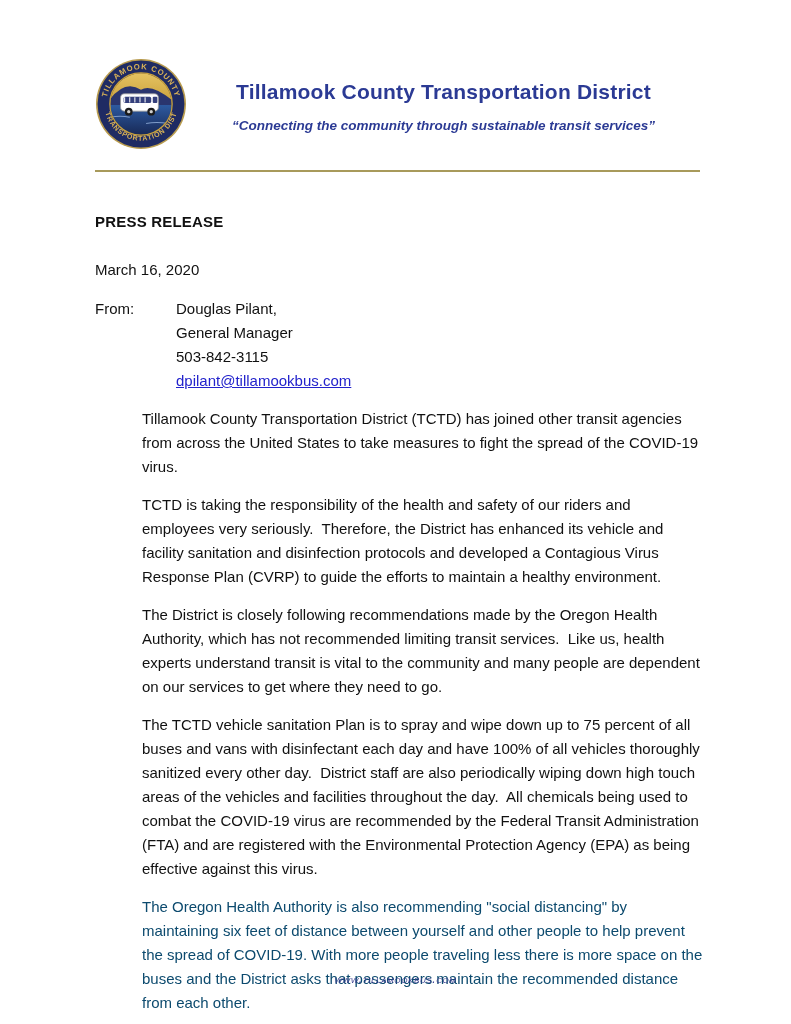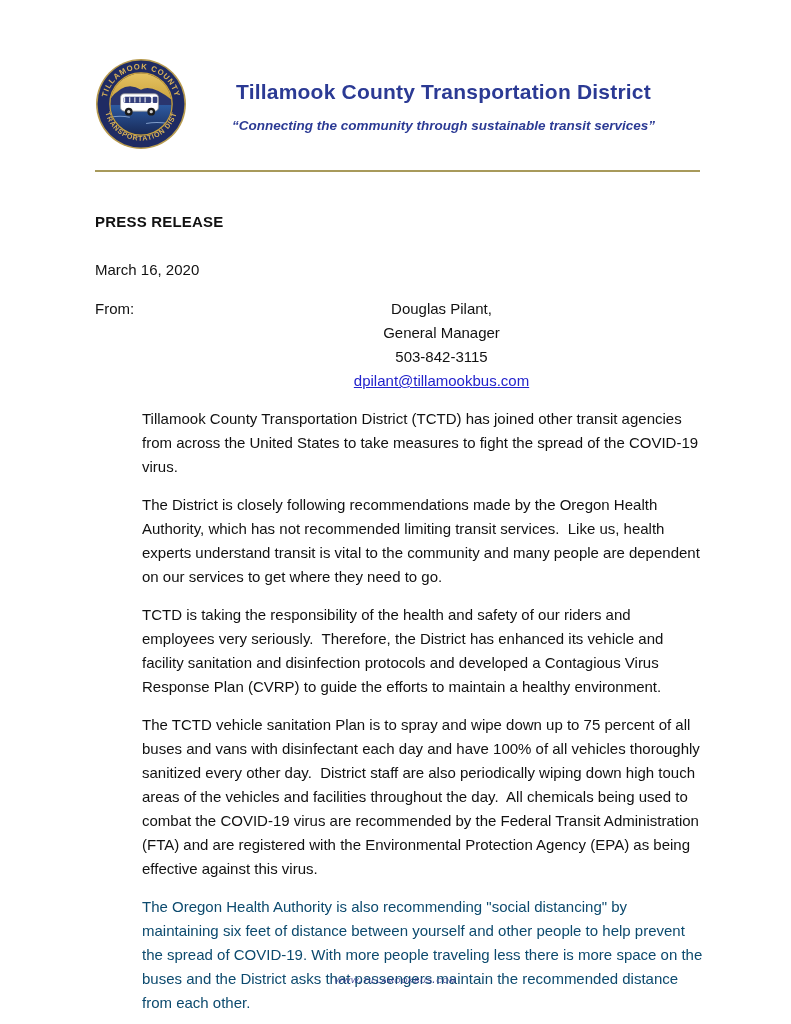--- a/index.html
+++ b/index.html
@@ -41,21 +41,21 @@
     margin: 38px 86px 0 95px;
     width: 612px;
     font-size: 15px;
     line-height: 24px;
     color: #111111;
   }
   .press-heading { font-weight: bold; letter-spacing: 0.2px; }
   .date-line { margin-top: 24px; }
   .from-block { display: flex; margin-top: 15px; gap: 35px; }
   .from-label { flex: 0 0 46px; }
-  .from-content { flex: 1; text-align: center; }
+  .from-content { flex: 1; }
   .from-content div { white-space: pre-wrap; }
   .email-link {
     color: #2222cc;
     text-decoration: underline;
     cursor: pointer;
   }
   .para { margin-top: 14px; white-space: pre-wrap; margin-left: 47px; }
   .para.muted { color: #0c4a6e; }
   .footer {
     position: absolute;
@@ -135,22 +135,22 @@
       <span class="from-label">From:</span>
       <div class="from-content">
         <div>Douglas Pilant,</div>
         <div>General Manager</div>
         <div>503-842-3115</div>
         <div><a class="email-link">dpilant@tillamookbus.com</a></div>
       </div>
     </div>
 
     <p class="para">Tillamook County Transportation District (TCTD) has joined other transit agencies from across the United States to take measures to fight the spread of the COVID-19 virus.</p>
+    <p class="para">TCTD is taking the responsibility of the health and safety of our riders and employees very seriously.  Therefore, the District has enhanced its vehicle and facility sanitation and disinfection protocols and developed a Contagious Virus Response Plan (CVRP) to guide the efforts to maintain a healthy environment.</p>
     <p class="para">The District is closely following recommendations made by the Oregon Health Authority, which has not recommended limiting transit services.  Like us, health experts understand transit is vital to the community and many people are dependent on our services to get where they need to go.</p>
-    <p class="para">TCTD is taking the responsibility of the health and safety of our riders and employees very seriously.  Therefore, the District has enhanced its vehicle and facility sanitation and disinfection protocols and developed a Contagious Virus Response Plan (CVRP) to guide the efforts to maintain a healthy environment.</p>
     <p class="para">The TCTD vehicle sanitation Plan is to spray and wipe down up to 75 percent of all buses and vans with disinfectant each day and have 100% of all vehicles thoroughly sanitized every other day.  District staff are also periodically wiping down high touch areas of the vehicles and facilities throughout the day.  All chemicals being used to combat the COVID-19 virus are recommended by the Federal Transit Administration (FTA) and are registered with the Environmental Protection Agency (EPA) as being effective against this virus.</p>
     <p class="para muted">The Oregon Health Authority is also recommending "social distancing" by maintaining six feet of distance between yourself and other people to help prevent the spread of COVID-19. With more people traveling less there is more space on the buses and the District asks that passengers maintain the recommended distance from each other.</p>
   </div>
 
   <div class="footer">
     <div class="footer-website">www.tillamookbus.com</div>
   </div>
 
 </div>
 

